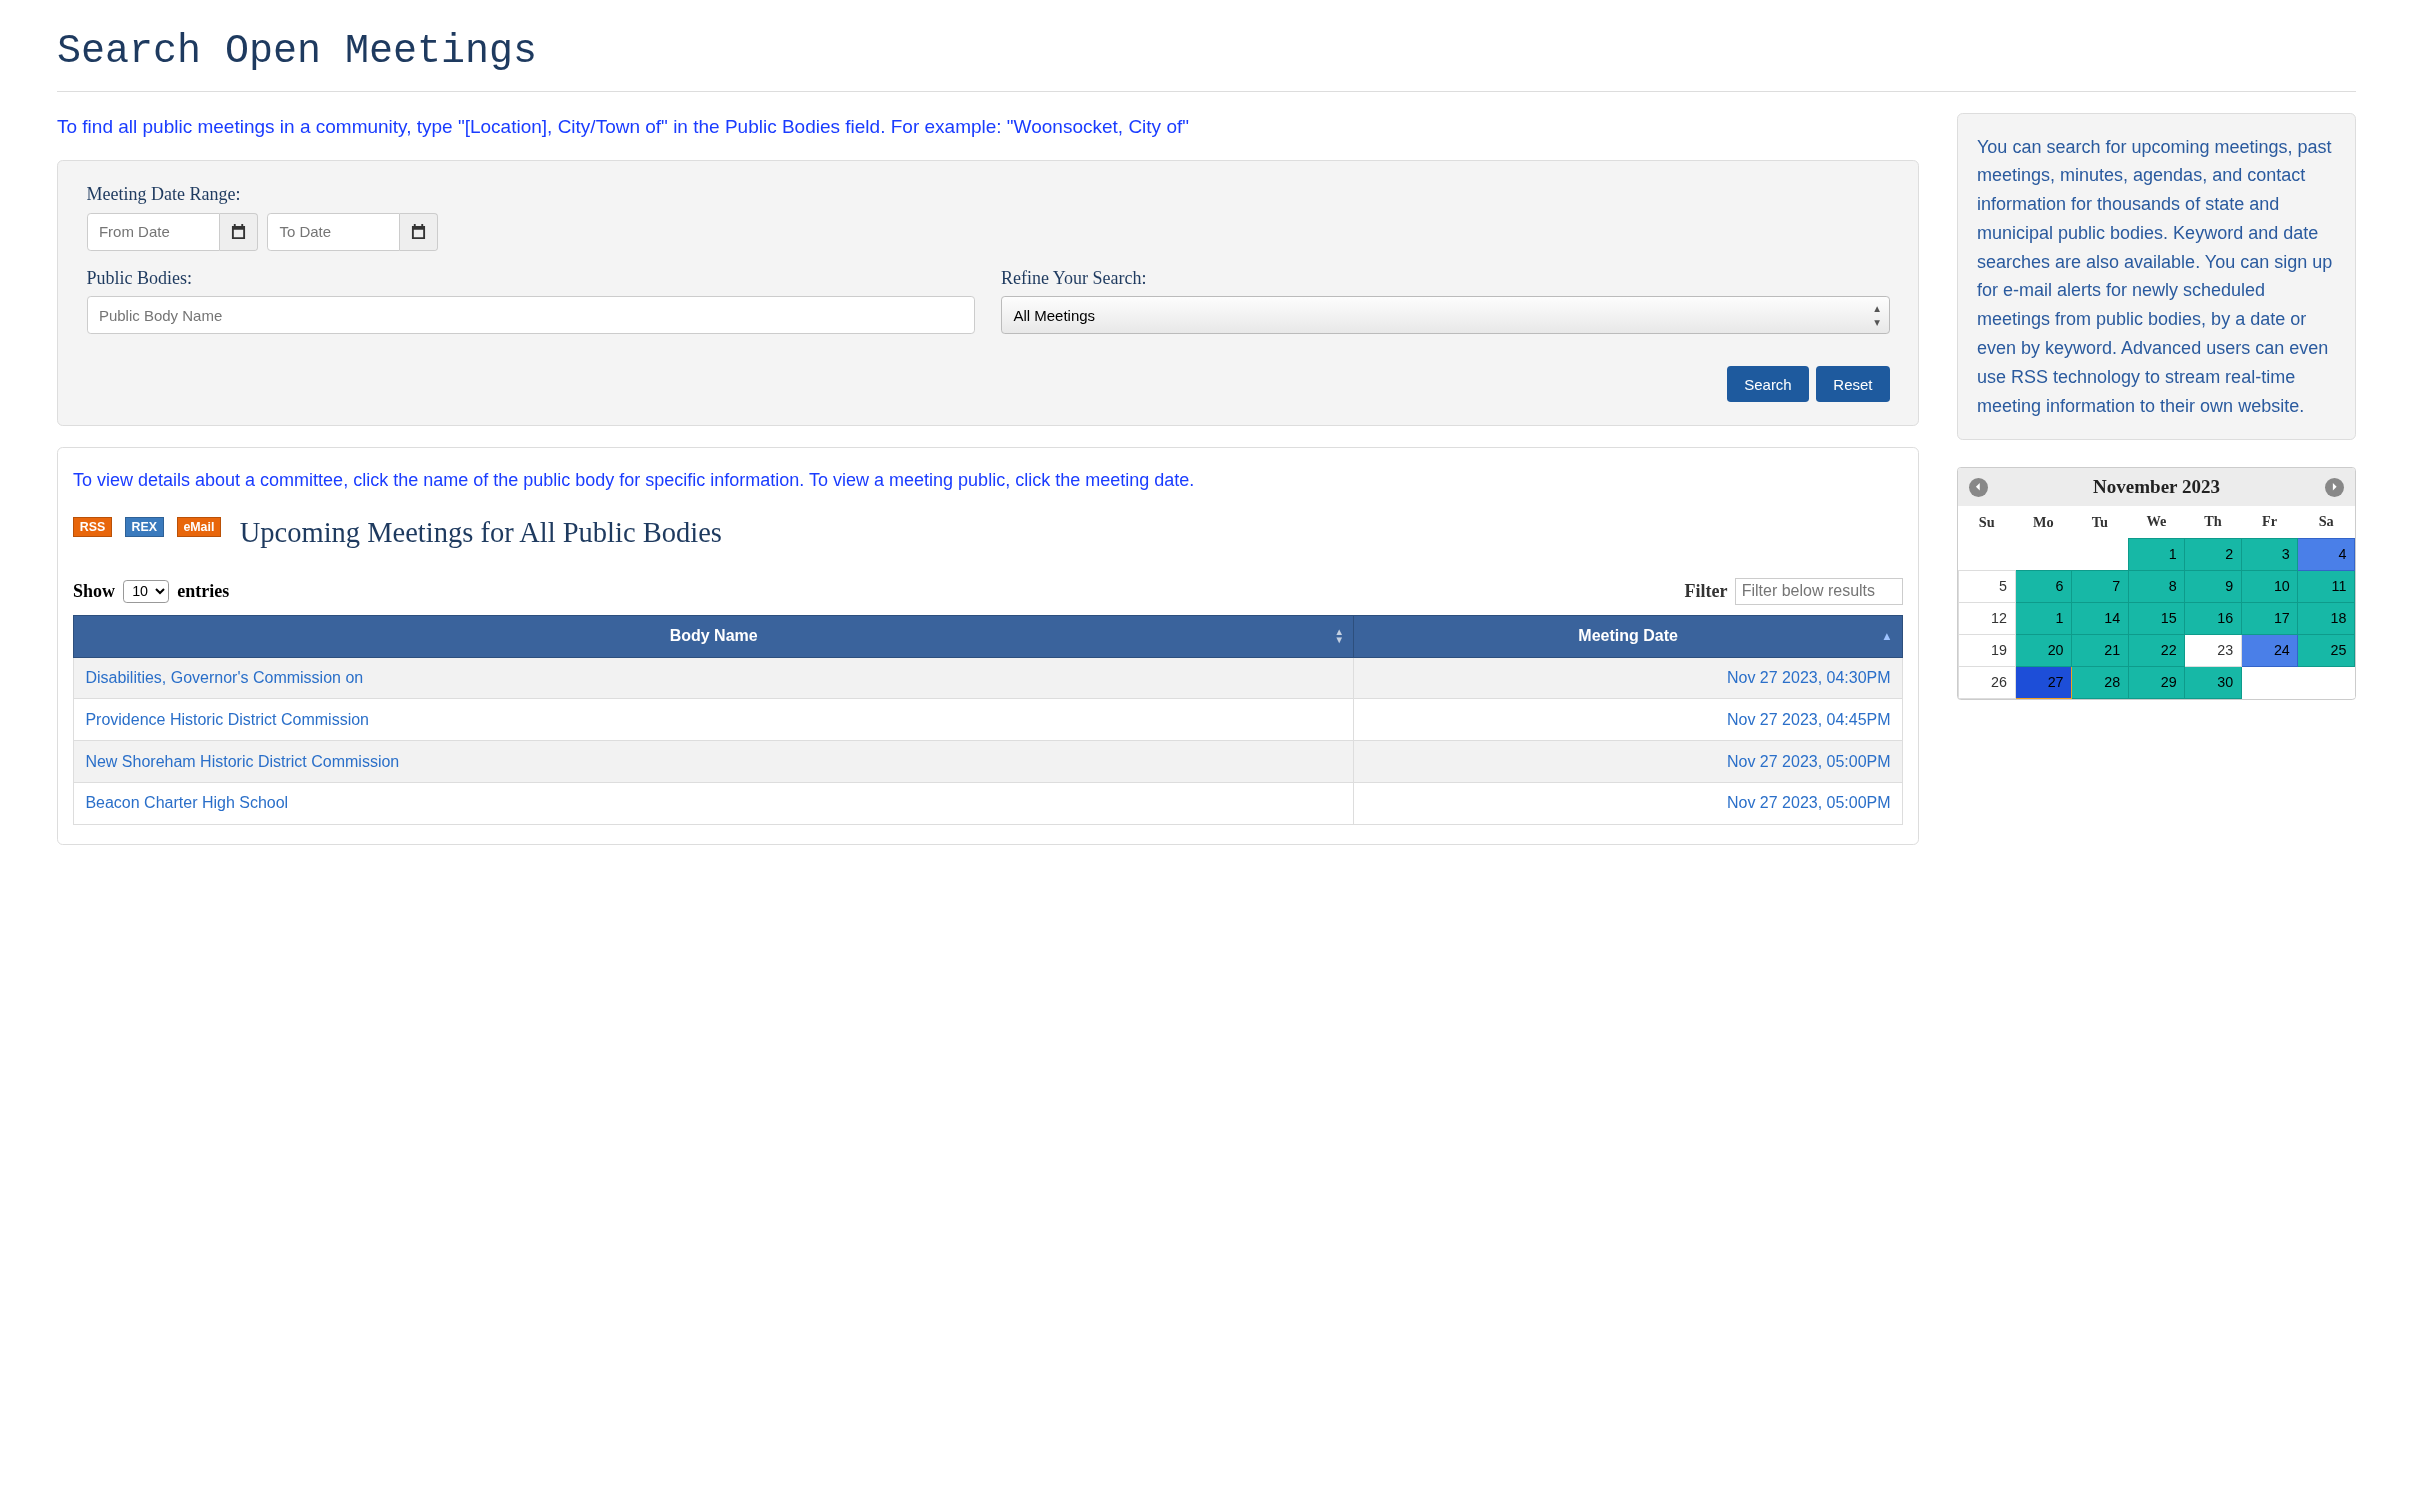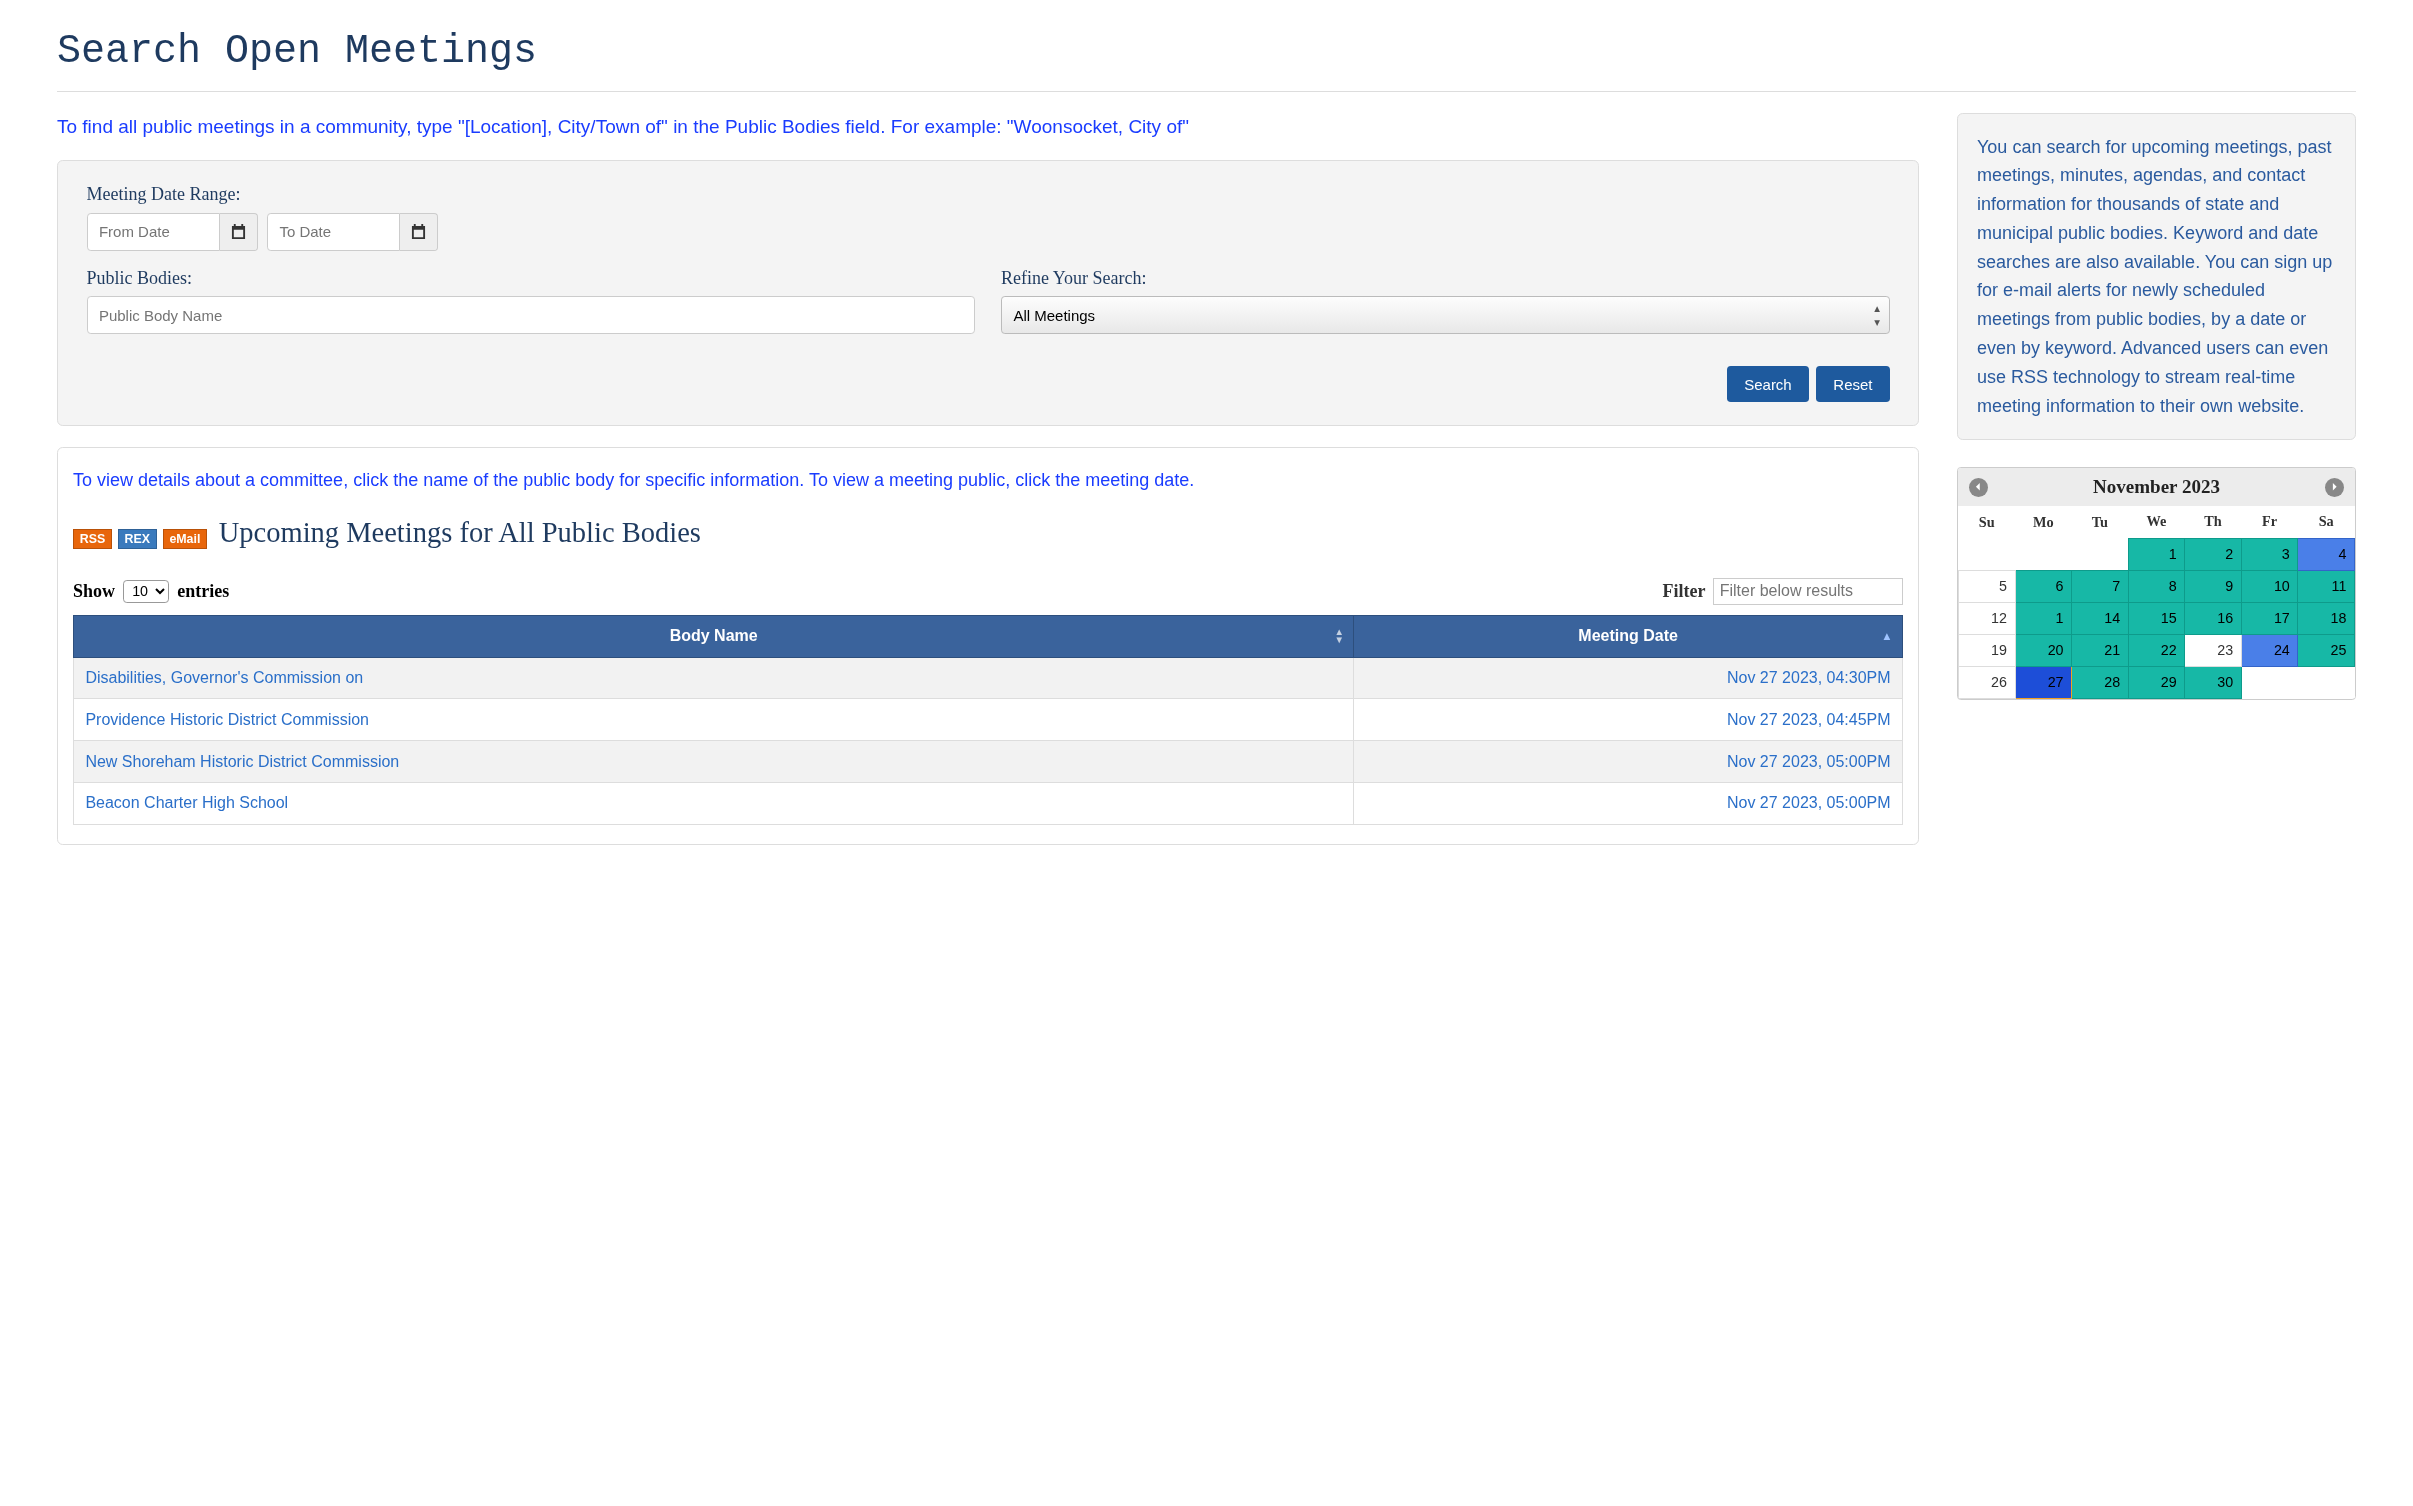--- a/index.html
+++ b/index.html
@@ -138,22 +138,22 @@
 }
 .results-hint {
   color: #1a3cff;
   font-family: Arial, sans-serif;
   font-size: 18px;
   line-height: 1.5;
   margin-bottom: 23px;
 }
 .section-header {
   display: flex;
-  align-items: flex-end;
-  gap: 6px;
+  align-items: flex-start;
+  gap: 13px;
   margin-bottom: 28.5px;
 }
 .badge {
   display: inline-block;
   padding: 1.9px 5.7px;
   font-family: Arial, sans-serif;
   font-size: 12.4px;
   font-weight: bold;
   color: #fff;
   border: 1px solid rgba(0,0,0,0.2);
@@ -185,21 +185,21 @@
   border-radius: 3.8px;
   background: #fff;
 }
 .filter-wrap { display: flex; align-items: center; gap: 7.6px; }
 .filter-label { font-size: 18px; font-weight: bold; }
 .filter-input {
   font-family: Arial, sans-serif;
   font-size: 16px;
   padding: 3.8px 5.7px;
   border: 1px solid #ccc;
-  width: 190px;
+  width: 168px;
 }
 .data-table {
   width: 100%;
   border-collapse: collapse;
   font-family: Arial, sans-serif;
 }
 .data-table thead th {
   background: #3a639c;
   color: #fff;
   font-weight: bold;

